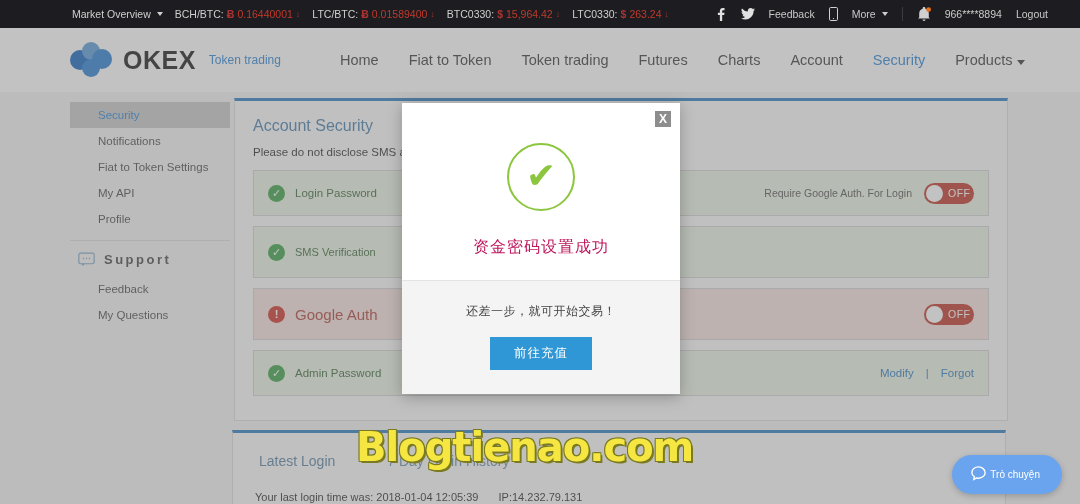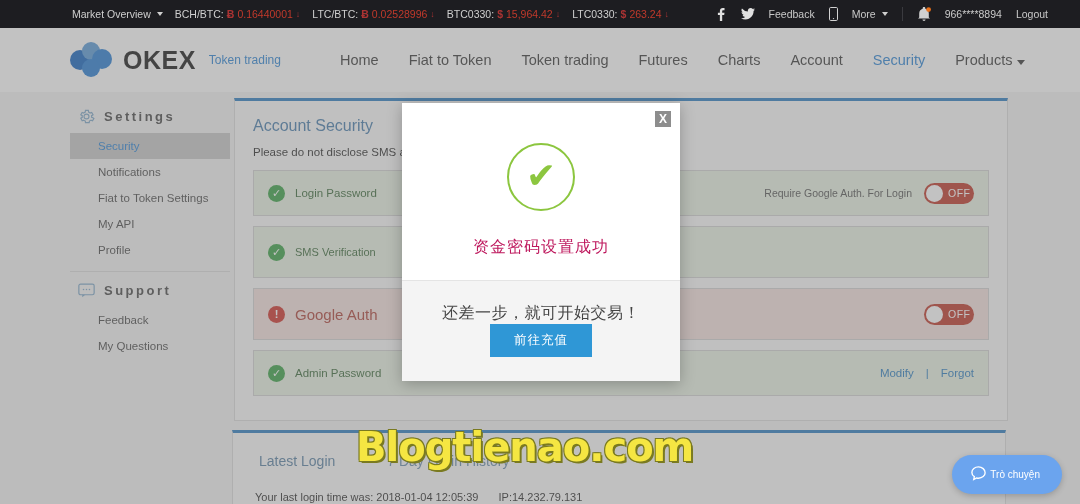--- a/index.html
+++ b/index.html
@@ -125,21 +125,21 @@
                  background:#8d8d8d; color:#fff; font-size:12px; font-weight:bold;
                  display:flex; align-items:center; justify-content:center; cursor:pointer;
                  border:1px solid #fff; }
   .modal-body { padding:40px 0 22px 0; text-align:center; }
   .check-circle { width:68px;height:68px;border-radius:50%; border:2px solid #8cc63f;
                   margin:0 auto 26px auto; display:flex; align-items:center; justify-content:center; }
   .check-mark { font-size:36px; color:#8cc63f; line-height:1; margin-top:-3px; }
   .modal-msg { font-size:16px; color:#be185d; letter-spacing:1px; }
   .modal-foot { background:#f4f4f4; border-top:1px solid #e4e4e4; padding:22px 0 24px 0;
                 text-align:center; }
-  .modal-sub { font-size:16px; color:#444; letter-spacing:0.5px;}
+  .modal-sub { font-size:12px; color:#444; margin-bottom:17px; letter-spacing:0.5px;}
   .modal-btn { display:inline-block; background:#2f97d6; color:#fff; font-size:12.5px;
                padding:8px 24px; border:none; cursor:pointer; letter-spacing:1px; }
 </style>
 </head>
 <body>
 
 <div id="root">
 
   <div class="ticker">
     <div class="tk-left">
@@ -151,21 +151,21 @@
       <span class="tk-item">
         <span class="tk-label">BCH/BTC:</span>
         <span class="tk-sym">Ƀ</span>
         <span class="tk-val">0.16440001</span>
         <span class="tk-arrow">↓</span>
       </span>
 
       <span class="tk-item">
         <span class="tk-label">LTC/BTC:</span>
         <span class="tk-sym">Ƀ</span>
-        <span class="tk-val">0.02528996</span>
+        <span class="tk-val">0.01589400</span>
         <span class="tk-arrow">↓</span>
       </span>
 
       <span class="tk-item">
         <span class="tk-label">BTC0330:</span>
         <span class="tk-sym">$</span>
         <span class="tk-val">15,964.42</span>
         <span class="tk-arrow">↓</span>
       </span>
 
@@ -232,28 +232,20 @@
         <a>Account</a>
         <a class="active">Security</a>
         <a><span>Products</span><span class="caret-d"></span></a>
       </div>
     </div>
   </div>
 
   <div class="content">
 
     <div class="sidebar">
-      <div class="side-group-title">
-        <span class="sq-ico">
-          <svg width="17" height="17" viewBox="0 0 20 20">
-              <path fill="none" stroke="#7fa8c9" stroke-width="1.4" d="M10 7.1a2.9 2.9 0 1 0 0 5.8 2.9 2.9 0 0 0 0-5.8zM17 11.2l1.7 1-1.6 2.8-1.9-.7a6.5 6.5 0 0 1-1.7 1l-.3 2H8.8l-.3-2a6.5 6.5 0 0 1-1.7-1l-1.9.7L3.3 12l1.7-1a6.4 6.4 0 0 1 0-2L3.3 8l1.6-2.8 1.9.7a6.5 6.5 0 0 1 1.7-1l.3-2h3.4l.3 2c.6.25 1.2.58 1.7 1l1.9-.7 1.6 2.8-1.7 1a6.4 6.4 0 0 1 0 2z"></path>
-            </svg>
-        </span>
-        <span class="gt">Settings</span>
-      </div>
       <a class="side-item active">Security</a>
       <a class="side-item">Notifications</a>
       <a class="side-item">Fiat to Token Settings</a>
       <a class="side-item">My API</a>
       <a class="side-item">Profile</a>
 
       <div class="side-div"></div>
 
       <div class="side-group-title">
         <span class="sq-ico">

